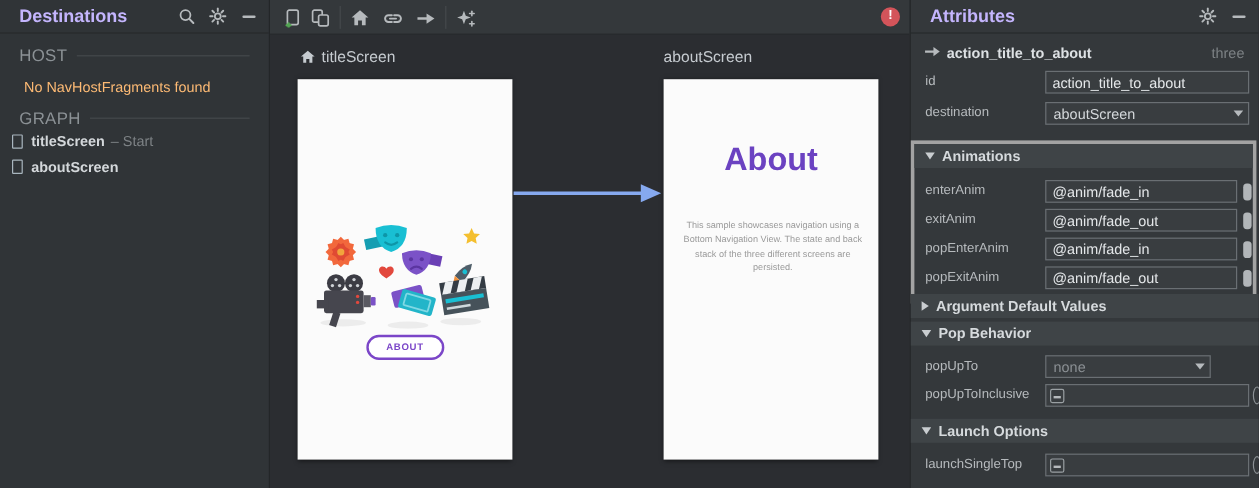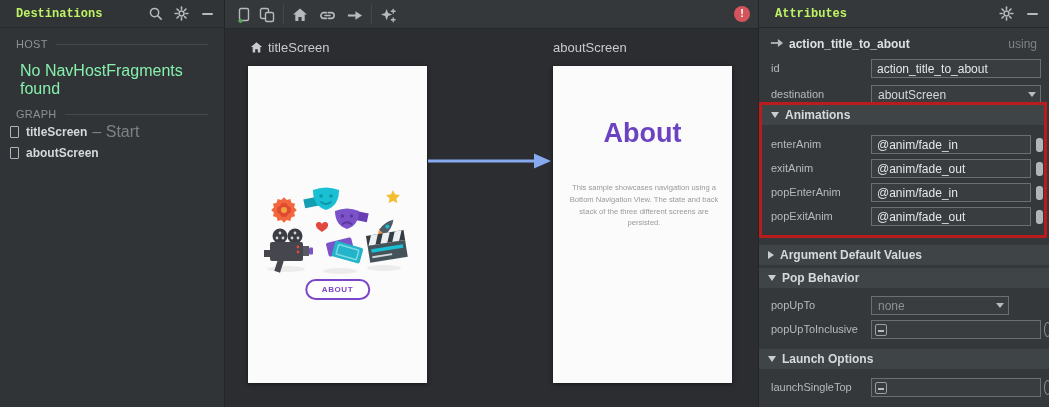--- a/index.html
+++ b/index.html
@@ -2,32 +2,32 @@
 <html><head>
 <meta charset="utf-8">
 <style>
   * { margin:0; padding:0; box-sizing:border-box; }
   html,body { width:1049px; height:407px; overflow:hidden; }
   body { font-family:"Liberation Sans", sans-serif; background:#2b2d31; position:relative; }
   .panel { position:absolute; top:0; bottom:0; background:#34383b; }
   
   #left-panel { left:0; width:225px; background:#303437; border-right:1px solid #232628; }
   .panel-header { height:28px; display:flex; align-items:center; padding:0 8px 0 16px; border-bottom:1px solid #272a2c; }
-  .panel-title { font-size:12px; font-weight:bold; color:#bef264; flex:1;font-family:Liberation Mono, monospace; }
+  .panel-title { font-size:15px; font-weight:bold; color:#c4b5fd; flex:1; }
   .tool-ic { width:18px; height:18px; display:flex; align-items:center; justify-content:center; margin-left:8px; cursor:pointer; }
   .minim { width:11px; height:2px; background:#b6babd; border-radius:1px; }
   .sec-label-row { display:flex; align-items:center; margin:10px 16px 0 16px; }
-  .sec-label { font-size:11px; color:#8b9195; margin-right:8px; letter-spacing:0.3px;text-align:right; }
+  .sec-label { font-size:14px; color:#8b9195; margin-right:8px; letter-spacing:0.3px;text-align:right; }
   .sec-rule { flex:1; height:1px; background:#45494d; }
-  .empty-text { font-size:16px; color:#86efac; margin:12px 0 0 20px; }
+  .empty-text { font-size:12px; color:#fdba74; margin:12px 0 0 20px; }
   .dest-item { display:flex; align-items:center; height:18px; margin:3px 0 0 8px; cursor:pointer; }
   .dest-item:first-of-type { margin-top:10px; }
   .frag-ic { width:9px; height:12px; border:1px solid #a9b6bf; border-radius:1px; margin:0 7px 0 2px; }
   .dest-name { font-size:12px; font-weight:bold; color:#d4d8db; }
-  .dest-suffix { font-size:16px; color:#7d8285; margin-left:5px; }
+  .dest-suffix { font-size:12px; color:#7d8285; margin-left:5px; }
   
   #design-surface { left:225px; width:533px; background:#2b2d31; }
   #design-toolbar { position:absolute; top:0; left:0; right:0; height:29px; background:#34383b; border-bottom:1px solid #26282b; }
   .tb-ic { position:absolute; top:6px; width:18px; height:18px; display:flex; align-items:center; justify-content:center; cursor:pointer; }
   .tb-sep { position:absolute; top:5px; width:1px; height:19px; background:#45494d; }
   #error-badge { position:absolute; top:6px; left:509px; width:16px; height:16px; border-radius:50%; background:#d3545a; cursor:pointer; }
   #error-badge::after { content:"!"; position:absolute; left:0; right:0; top:1px; text-align:center; color:#fff; font-size:11px; font-weight:bold; }
   .screen-label { position:absolute; top:40px; display:flex; align-items:center; font-size:13px; color:#c6cbd0; }
   .screen-label svg { margin-right:5px; }
   .phone { position:absolute; top:66px; width:179px; height:317px; background:#fbfbfb; box-shadow:0 1px 4px rgba(0,0,0,0.55); cursor:pointer; }
@@ -48,21 +48,21 @@
   .dd-arrow { position:absolute; right:0; top:0; width:17px; height:17px; display:flex; align-items:center; justify-content:center; }
   .caret-down { width:0; height:0; border-left:4px solid transparent; border-right:4px solid transparent; border-top:5px solid #b6babd; }
   .tri-down { width:0; height:0; border-left:4px solid transparent; border-right:4px solid transparent; border-top:6px solid #c9cdd0; margin-right:6px; }
   .tri-right { width:0; height:0; border-top:4px solid transparent; border-bottom:4px solid transparent; border-left:6px solid #c9cdd0; margin-right:6px; }
   .sec-bar { position:absolute; left:0; right:0; height:20px; background:#3f4447; display:flex; align-items:center; padding-left:9px; cursor:pointer; }
   .sec-bar-title { font-size:12px; font-weight:bold; color:#d6dadd; }
   .flag-pill { position:absolute; top:3px; width:7px; height:14px; border-radius:3px; background:#b2b6b9; cursor:pointer; }
   .oval-btn { position:absolute; top:2px; width:7px; height:15px; border-radius:50%; border:1px solid #8b9094; cursor:pointer; }
   .indet-box { position:absolute; left:3px; top:3px; width:12px; height:12px; border:1px solid #9aa0a3; border-radius:2px; cursor:pointer; }
   .indet-box::after { content:""; position:absolute; left:2px; right:2px; top:5px; height:2px; background:#b6babd; }
-  #anim-box { position:absolute; left:0; top:102px; width:288px; height:136px; border:3px solid #b91c1c; }
+  #anim-box { position:absolute; left:0; top:117px; width:288px; height:136px; border:3px solid #a3a3a3; }
   .sel-name { position:absolute; left:30px; top:4px; font-size:12px; font-weight:bold; color:#dde1e4; }
   .sel-type { position:absolute; right:12px; top:4px; font-size:12px; color:#7d8285; }
 </style>
 </head>
 <body>
 
 <div id="left-panel" class="panel">
   <div class="panel-header">
     <span class="panel-title">Destinations</span>
     <span class="tool-ic">
@@ -287,21 +287,21 @@
         <span class="minim"></span>
       </span>
   </div>
 
   <div class="attr-row" style="top:33px">
     <svg style="position:absolute;left:11px;top:4px" width="14" height="12" viewBox="0 0 16 12">
         <line x1="1" y1="6" x2="10" y2="6" stroke="#b6babd" stroke-width="2"></line>
         <polygon points="9,1.5 15,6 9,10.5" fill="#b6babd"></polygon>
       </svg>
     <span class="sel-name">action_title_to_about</span>
-    <span class="sel-type">using</span>
+    <span class="sel-type">three</span>
   </div>
 
   <div class="attr-row" style="top:59px">
     <span class="attr-label">id</span>
     <input class="attr-field" style="left: 112px; width: 170px;" value="action_title_to_about">
   </div>
 
   <div class="attr-row" style="top:85px">
     <span class="attr-label">destination</span>
     <span class="dropdown" style="left:112px;width:170px">

